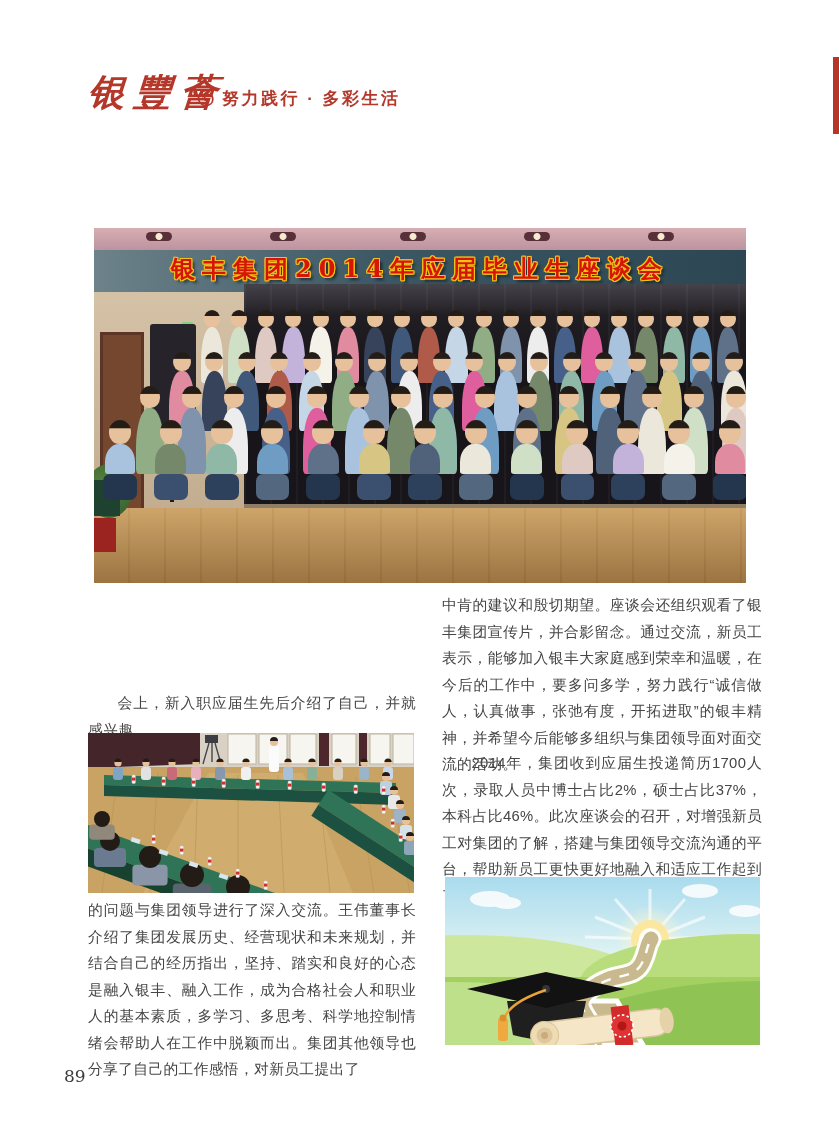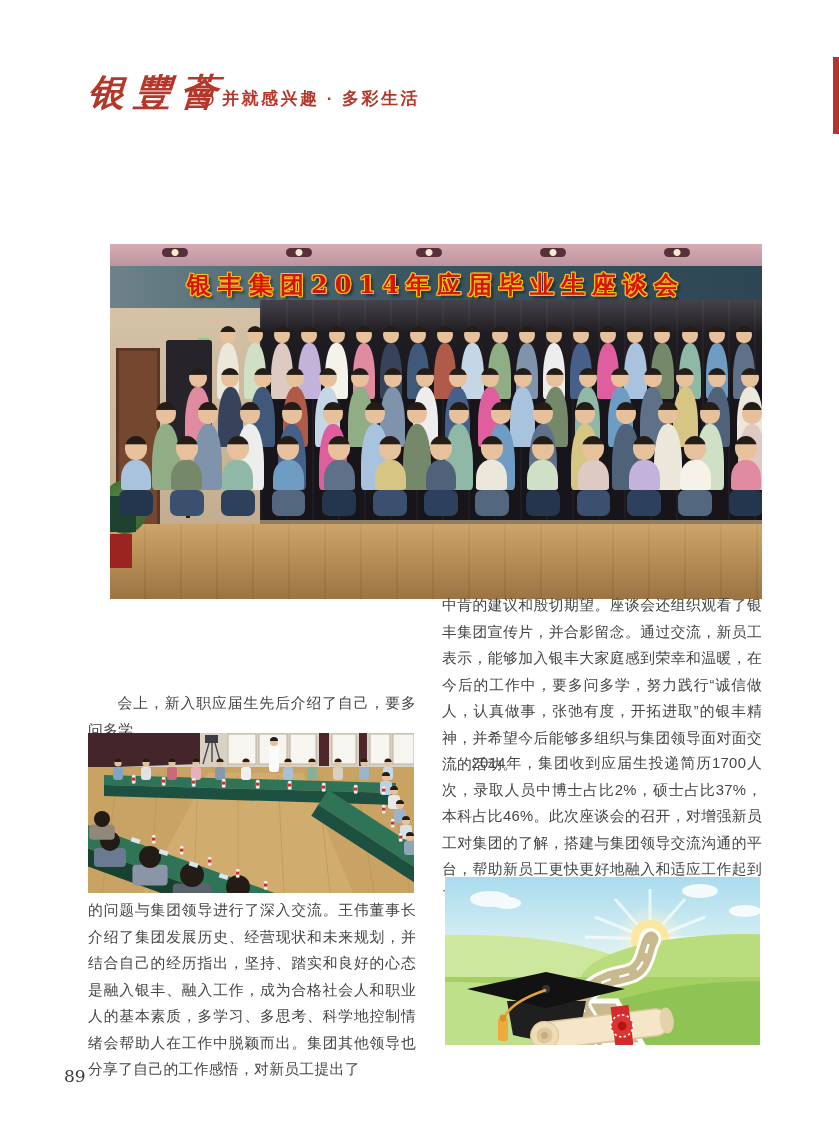--- a/index.html
+++ b/index.html
@@ -65,25 +65,25 @@
 </style>
 </head>
 <body>
 
 <div class="page">
 
   <div class="abs logo">银豐薈</div>
   <svg class="abs swirl" width="20" height="20" viewBox="0 0 20 20">
     <path d="M10,2.5 C5.5,2.5 2.5,6 2.5,10 C2.5,14 5.5,17.5 10,17.5 C14,17.5 16.8,14.8 16.8,11.2 C16.8,8.3 14.8,6.4 12.2,6.4 C10.2,6.4 8.6,7.8 8.6,10 C8.6,11.7 9.8,12.9 11.5,12.9" stroke="#b5372a" stroke-width="1.8" fill="none" stroke-linecap="round"></path>
   </svg>
-  <div class="abs tagline">并就感兴趣 · 多彩生活</div>
+  <div class="abs tagline">努力践行 · 多彩生活</div>
   <div class="abs edge-tab"></div>
 
 
-  <figure class="abs photo" style="margin:16px;">
+  <figure class="abs photo" style="margin:0;">
     <div class="abs leftwall"></div>
     <div class="abs beam"></div>
     <div class="abs door"></div>
     <div class="abs exitsign"></div>
     <div class="abs speaker"></div>
     <div class="abs pole"></div>
     <div class="abs wallband"></div>
     <div class="abs curtain"></div>
     <div class="abs ceiling"></div>
     <div class="abs clight" style="left:8%;"></div>
@@ -371,21 +371,21 @@
           <div class="legs" style="width: 110%; height: 26px; background: rgb(83, 103, 127);"></div>
         </div>
         <div class="person" style="left: 620.6px; top: 192px; width: 30.8px; z-index: 13;">
           <div class="head" style="width: 22px; height: 23.65px; background: linear-gradient(rgb(36, 29, 23) 0px, rgb(36, 29, 23) 34%, rgb(230, 193, 156) 36%);"></div>
           <div class="torso" style="width: 100%; height: 30px; background: rgb(225, 139, 161);"></div>
           <div class="legs" style="width: 110%; height: 26px; background: rgb(36, 54, 78);"></div>
         </div>
       </div>
   </figure>
 
-  <p class="col indent" style="left:88px;top:690px;width:328px;margin:0;">会上，新入职应届生先后介绍了自己，要多问多学</p>
+  <p class="col indent" style="left:88px;top:690px;width:328px;margin:0;">会上，新入职应届生先后介绍了自己，并就感兴趣</p>
 
   <svg class="abs mtgphoto" viewBox="0 0 326 160">
     <rect x="0" y="0" width="326" height="40" fill="#d9d2c4"></rect>
     <polygon points="0,0 112,0 112,31 0,35" fill="#44262a"></polygon>
     <rect x="117" y="2" width="13" height="8" fill="#3c3c42"></rect>
     <path d="M121,10 L115,31 M127,10 L133,31 M124,10 L124,29" stroke="#46464c" stroke-width="1.4" fill="none"></path>
     <g>
       <rect x="140" y="1" width="28" height="30" fill="#f7f5ef" stroke="#bdb3a0"></rect>
       <rect x="171" y="1" width="28" height="30" fill="#f7f5ef" stroke="#bdb3a0"></rect>
       <rect x="202" y="1" width="26" height="30" fill="#f7f5ef" stroke="#bdb3a0"></rect>

